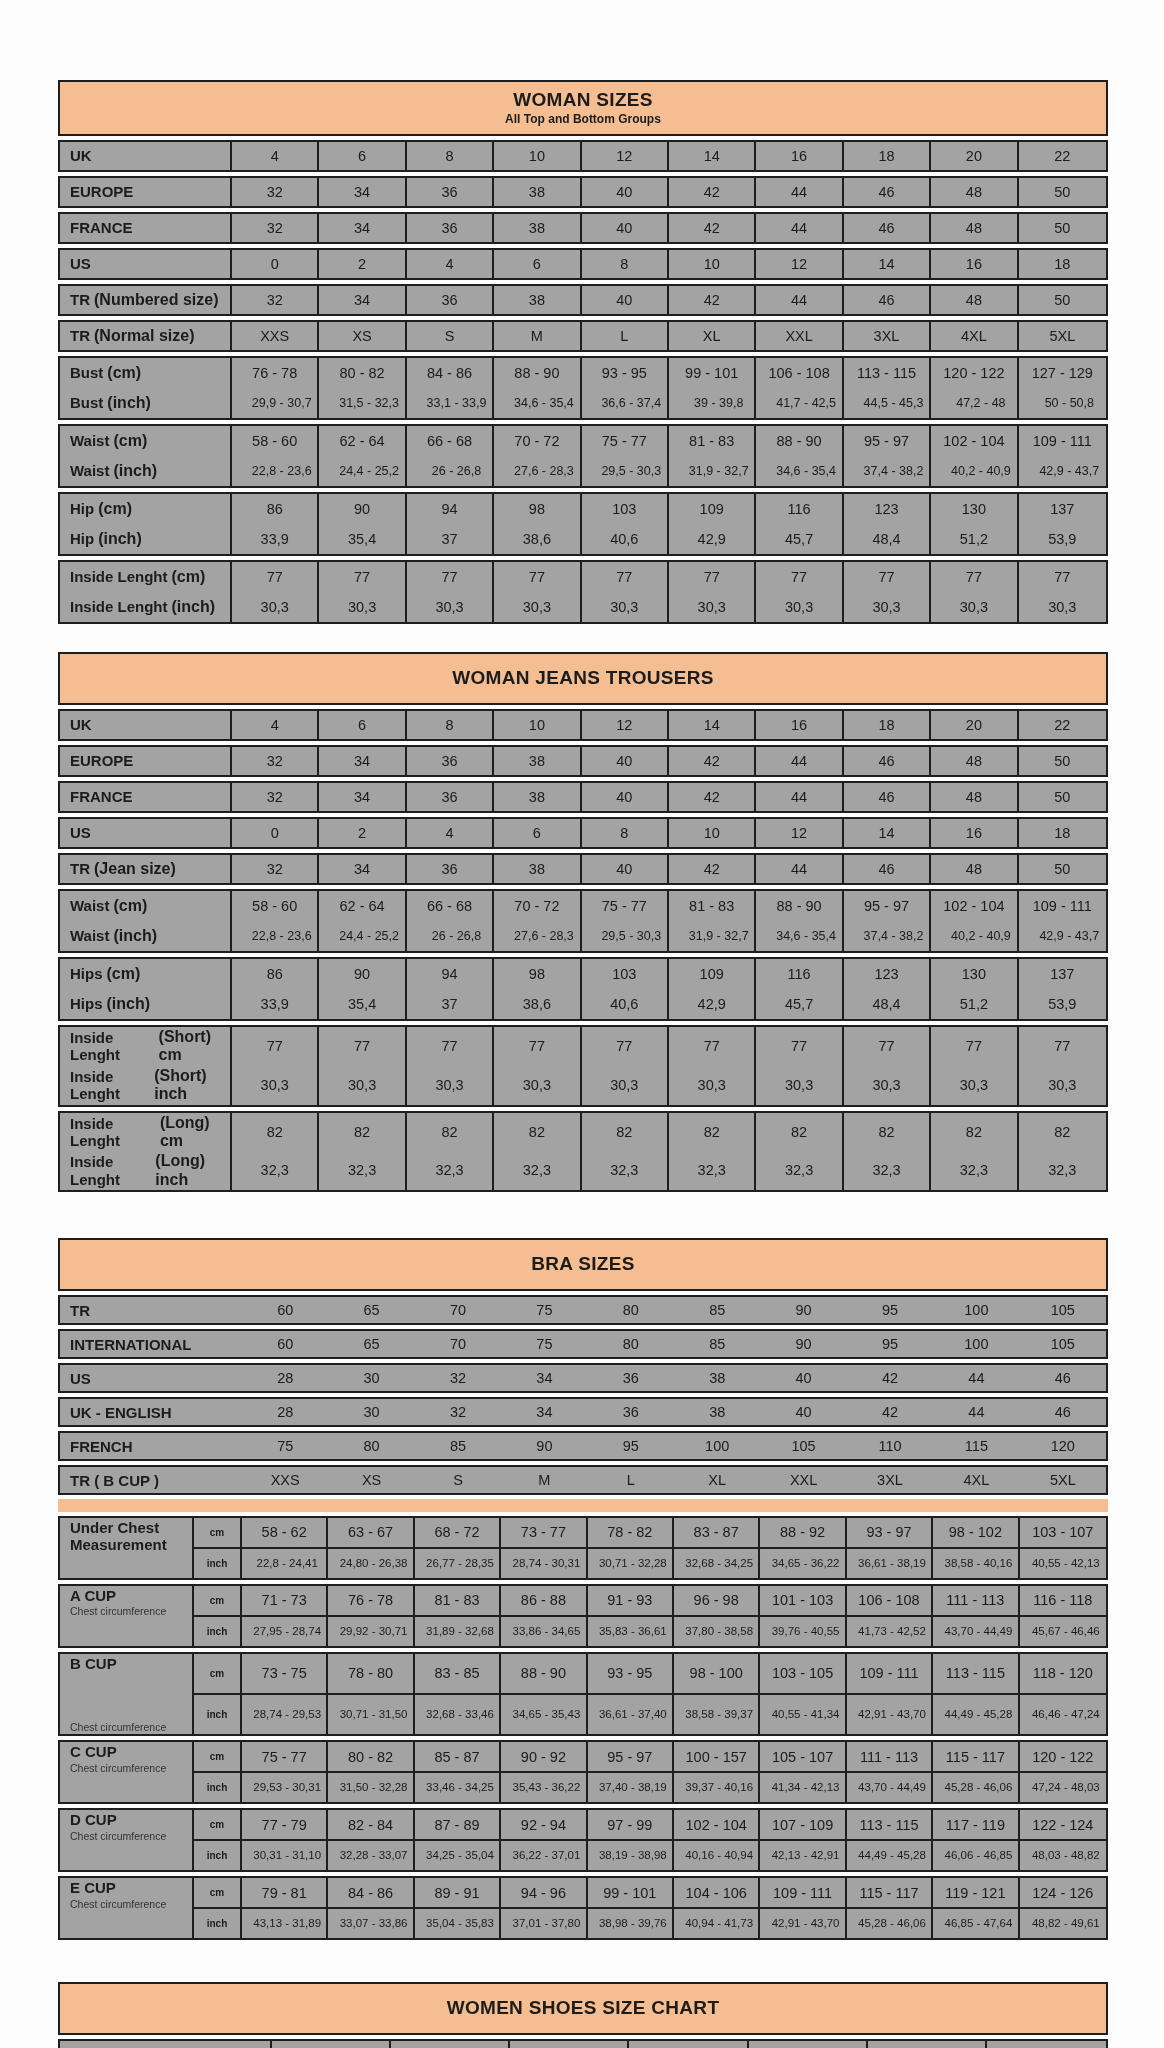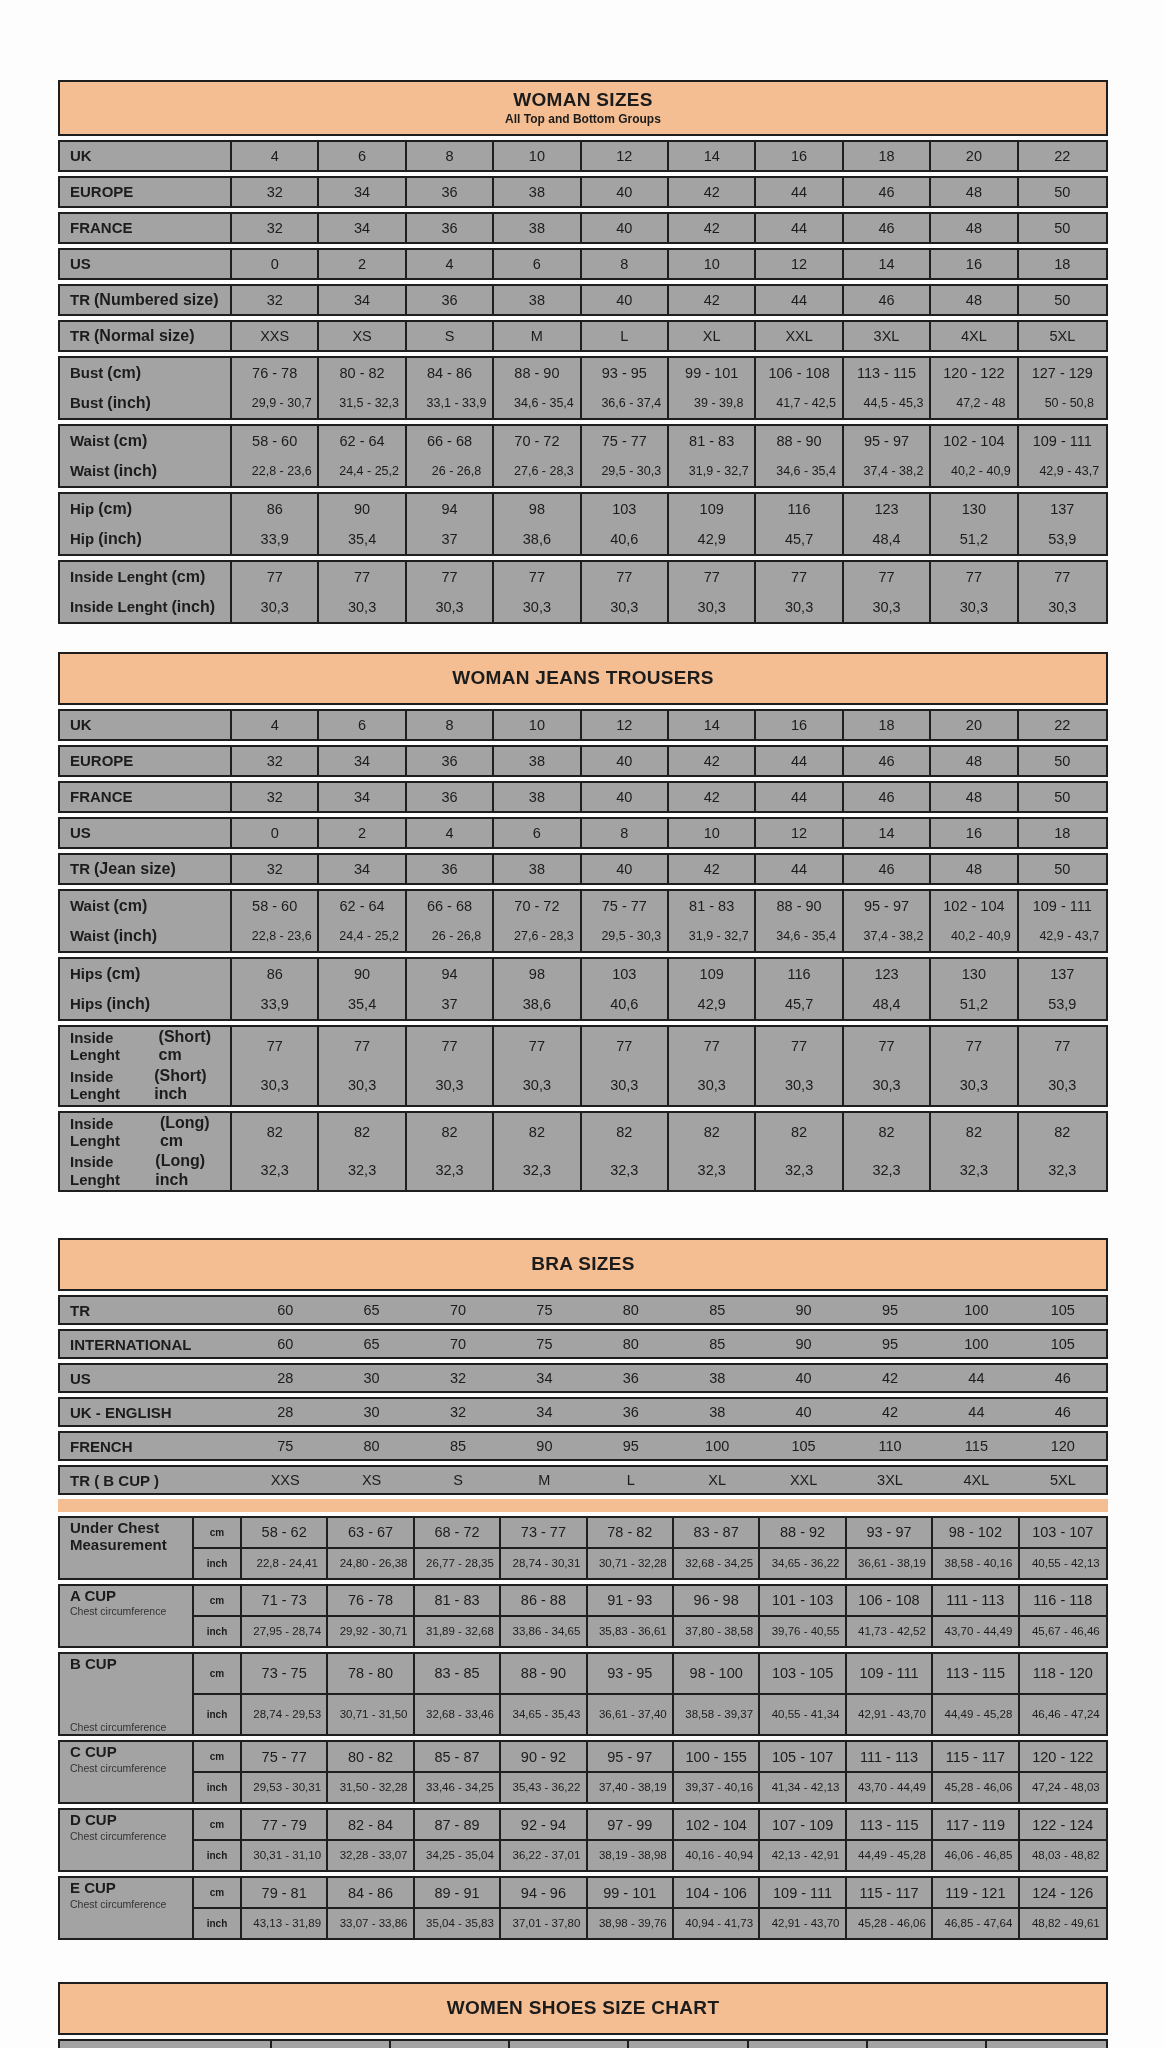--- a/index.html
+++ b/index.html
@@ -666,21 +666,21 @@
           <div class="cell label-cell cup-label" style="grid-row: span 2;">
             <span class="lab-main">C CUP</span>
             <span class="cup-sub">Chest circumference</span>
           </div>
           <div class="cell unit-cell divide">cm</div>
           <div class="cell val-cell divide">75 - 77</div>
           <div class="cell val-cell divide">80 - 82</div>
           <div class="cell val-cell divide">85 - 87</div>
           <div class="cell val-cell divide">90 - 92</div>
           <div class="cell val-cell divide">95 - 97</div>
-          <div class="cell val-cell divide">100 - 155</div>
+          <div class="cell val-cell divide">100 - 157</div>
           <div class="cell val-cell divide">105 - 107</div>
           <div class="cell val-cell divide">111 - 113</div>
           <div class="cell val-cell divide">115 - 117</div>
           <div class="cell val-cell last divide">120 - 122</div>
           <div class="cell unit-cell">inch</div>
           <div class="cell val-cell cupsmall">29,53 - 30,31</div>
           <div class="cell val-cell cupsmall">31,50 - 32,28</div>
           <div class="cell val-cell cupsmall">33,46 - 34,25</div>
           <div class="cell val-cell cupsmall">35,43 - 36,22</div>
           <div class="cell val-cell cupsmall">37,40 - 38,19</div>

